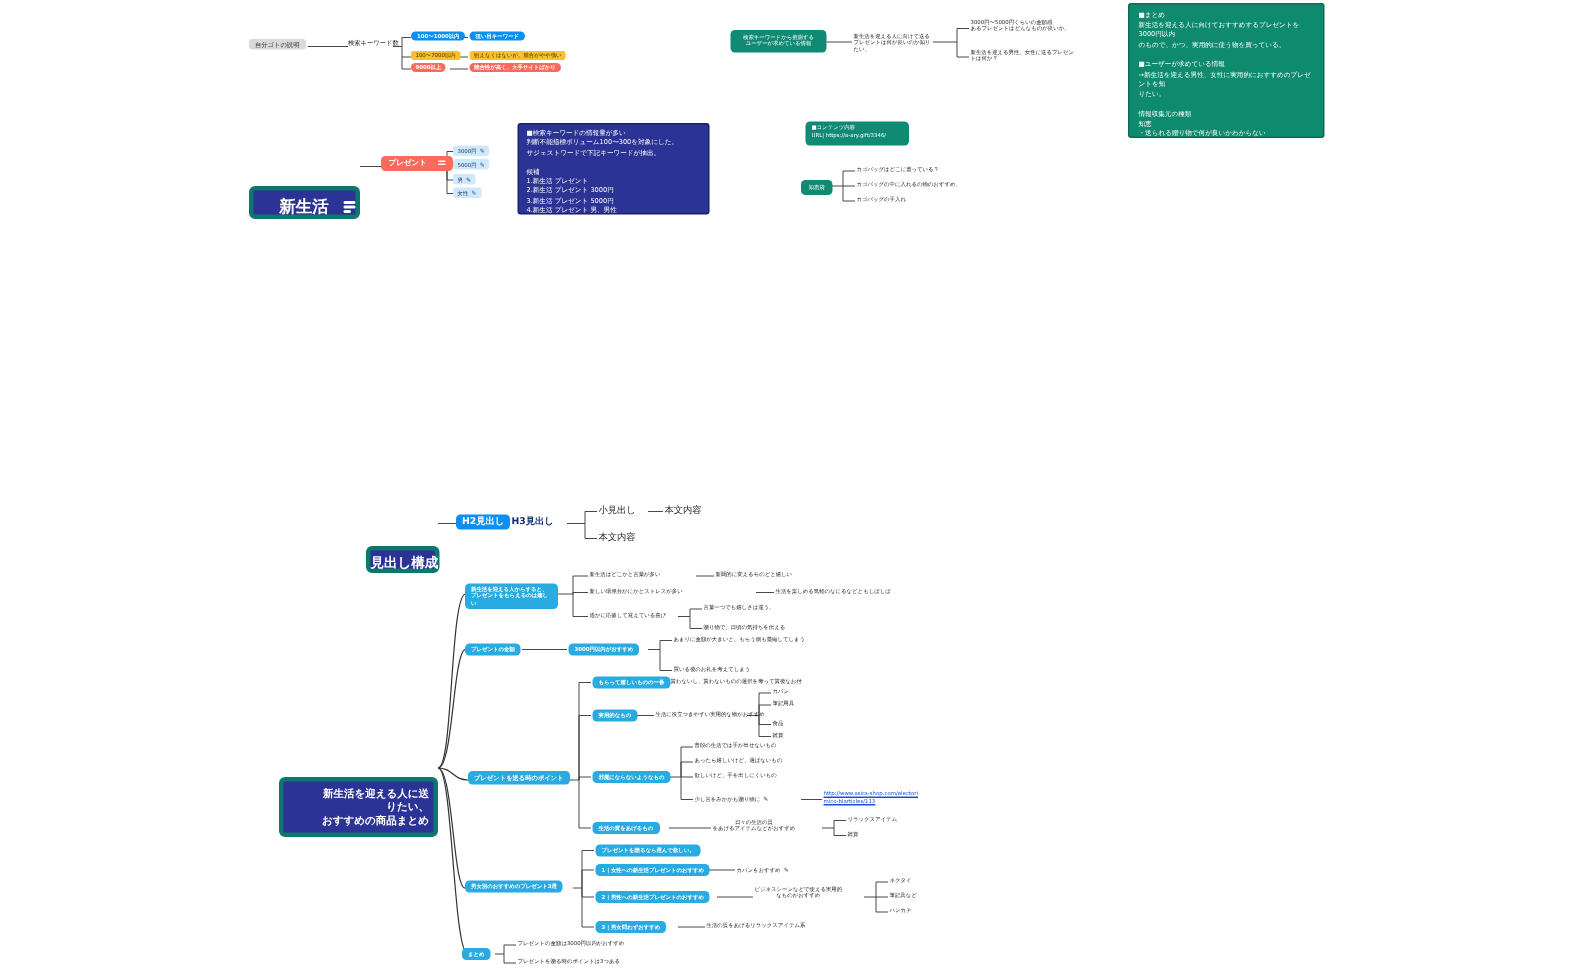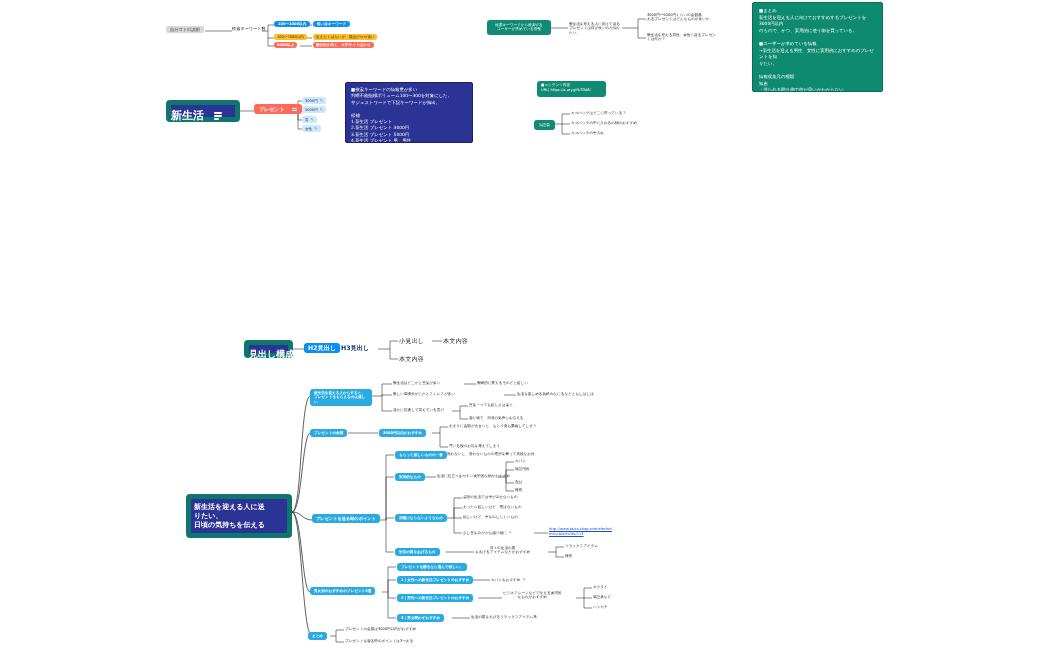--- a/index.html
+++ b/index.html
@@ -9,22 +9,22 @@
     color:#1a1a1a;
   }
   .canvas{position:absolute;inset:0;}
   svg.links{position:absolute;left:0;top:0;width:1050px;height:650px;pointer-events:none;}
 
   .node{position:absolute;box-sizing:border-box;white-space:nowrap;line-height:1.25;}
   .node.wrap{white-space:normal;}
 
   
   .n-root{
-    background:#2b3394;color:#ffffff;border:5px solid #0f766e;border-radius:4px;
-    text-align:left;font-weight:bold;
+    background:#2b3394;color:#ffffff;border:3px solid #0f766e;border-radius:4px;
+    text-align:right;font-weight:bold;margin-top:24px;
   }
   .n-cyan{background:#29abe2;color:#ffffff;border-radius:3px;padding:2px 4px;font-weight:bold;}
   .n-blue{background:#0b8ff0;color:#ffffff;border-radius:3px;padding:1px 4px;font-weight:bold;}
   .n-paleblue{background:#cfe8fb;color:#14365c;border-radius:2px;padding:1px 3px;}
   .n-red{background:#fb6a5a;color:#ffffff;border-radius:3px;padding:2px 5px;font-weight:bold;}
   .n-yellow{background:#fbc02d;color:#3a2c00;border-radius:2px;padding:1px 3px;}
   .n-grey{background:#d9d9d9;color:#333;border-radius:2px;padding:1px 4px;}
   .n-teal{background:#108a72;color:#ffffff;border-radius:3px;padding:3px 5px;}
   .n-plain{color:#222;}
   .n-link{color:#1a4fd6;text-decoration:underline;}
@@ -192,21 +192,21 @@
 
   <div class="node n-root fs9" style="left:244px;top:340px;width:49px;height:18px;line-height:18px;">見出し構成</div>
   <div class="node n-blue fs6" style="left:304px;top:343px;">H2見出し</div>
   <div class="node n-plain fs6" style="left:341px;top:344px;font-weight:bold;color:#12306a;">H3見出し</div>
   <div class="node n-plain fs6" style="left:399px;top:337px;">小見出し</div>
   <div class="node n-plain fs6" style="left:443px;top:337px;">本文内容</div>
   <div class="node n-plain fs6" style="left:399px;top:355px;">本文内容</div>
 
   <div class="node n-root fs7 wrap" style="left:186px;top:494px;width:106px;padding:4px 3px;white-space:pre-line;">新生活を迎える人に送
 りたい、
-日頃の気持ちを伝える</div>
+おすすめの商品まとめ</div>
 
   <div class="node n-cyan fs3 wrap" style="left:310px;top:389px;width:62px;white-space:pre-line;">新生活を迎える人からすると、
 プレゼントをもらえるのは嬉しい</div>
   <div class="node n-plain fs3" style="left:393px;top:381px;">新生活はどこかと言葉が多い</div>
   <div class="node n-plain fs3" style="left:477px;top:381px;">新聞的に変えるモのどと嬉しい</div>
   <div class="node n-plain fs3" style="left:393px;top:392px;">新しい環境分がにかとストレスが多い</div>
   <div class="node n-plain fs3" style="left:517px;top:392px;">生活を楽しめる気軽のなにるなどともしばしば</div>
   <div class="node n-plain fs3" style="left:393px;top:408px;">適かに応援して賞えている喜び</div>
   <div class="node n-plain fs3" style="left:469px;top:403px;">言葉一つでも嬉しさは違う。</div>
   <div class="node n-plain fs3" style="left:469px;top:416px;">贈り物で、日頃の気持ちを伝える</div>

